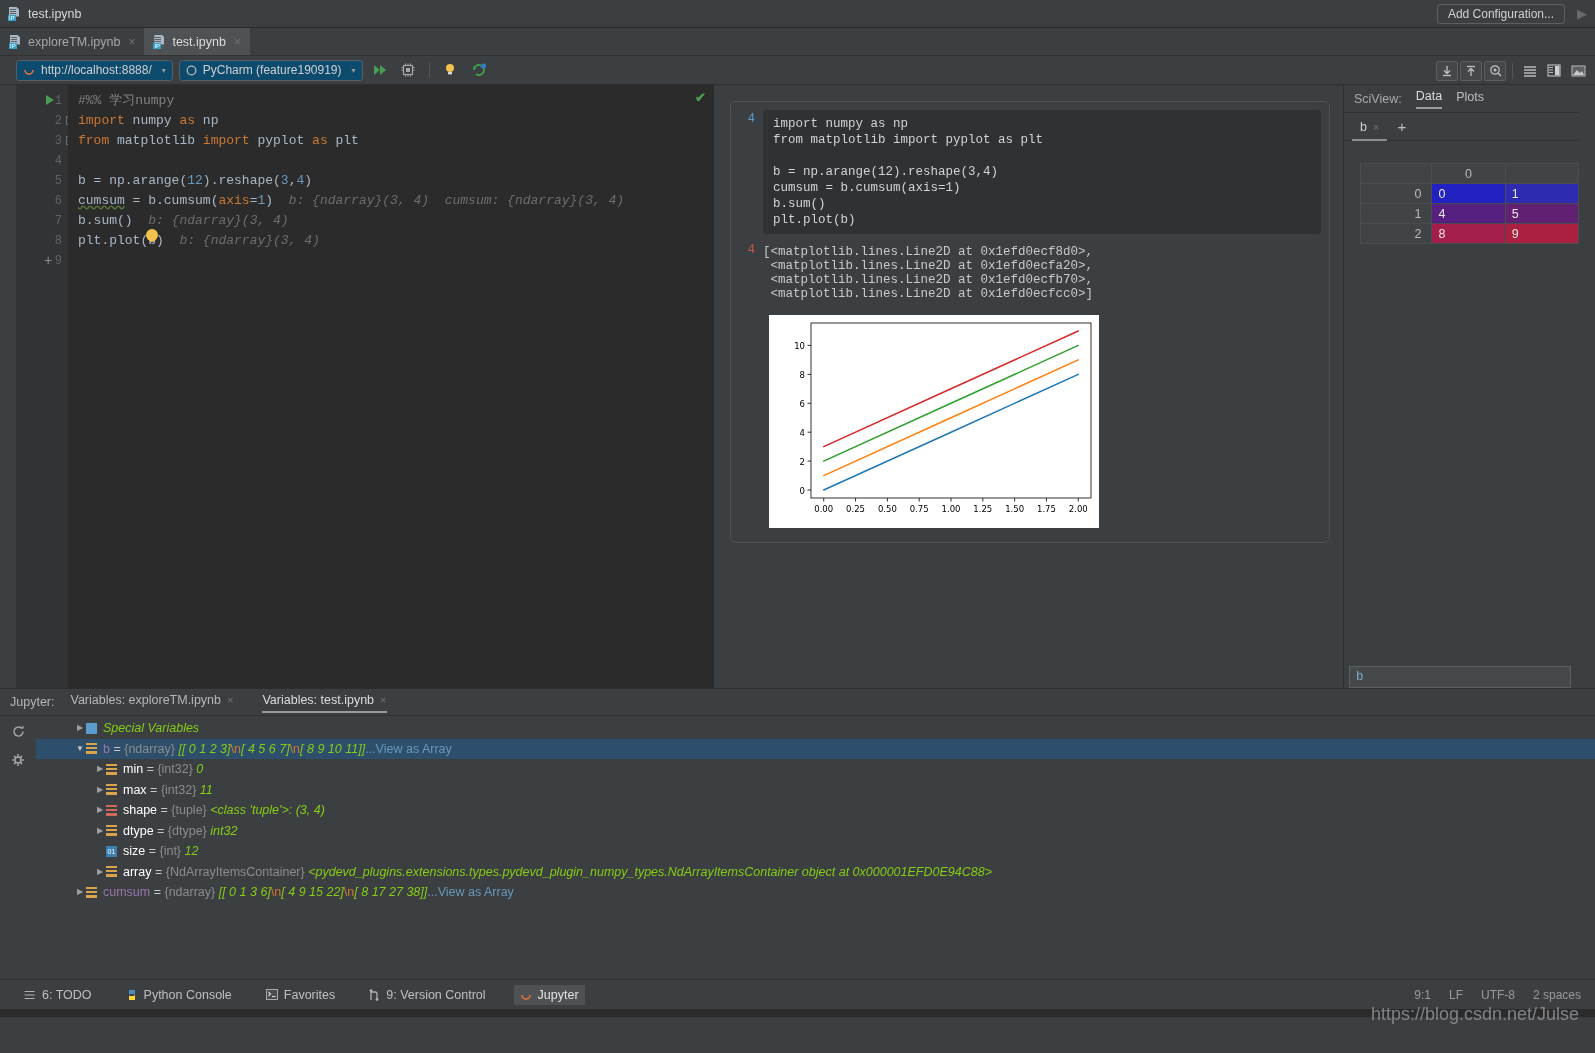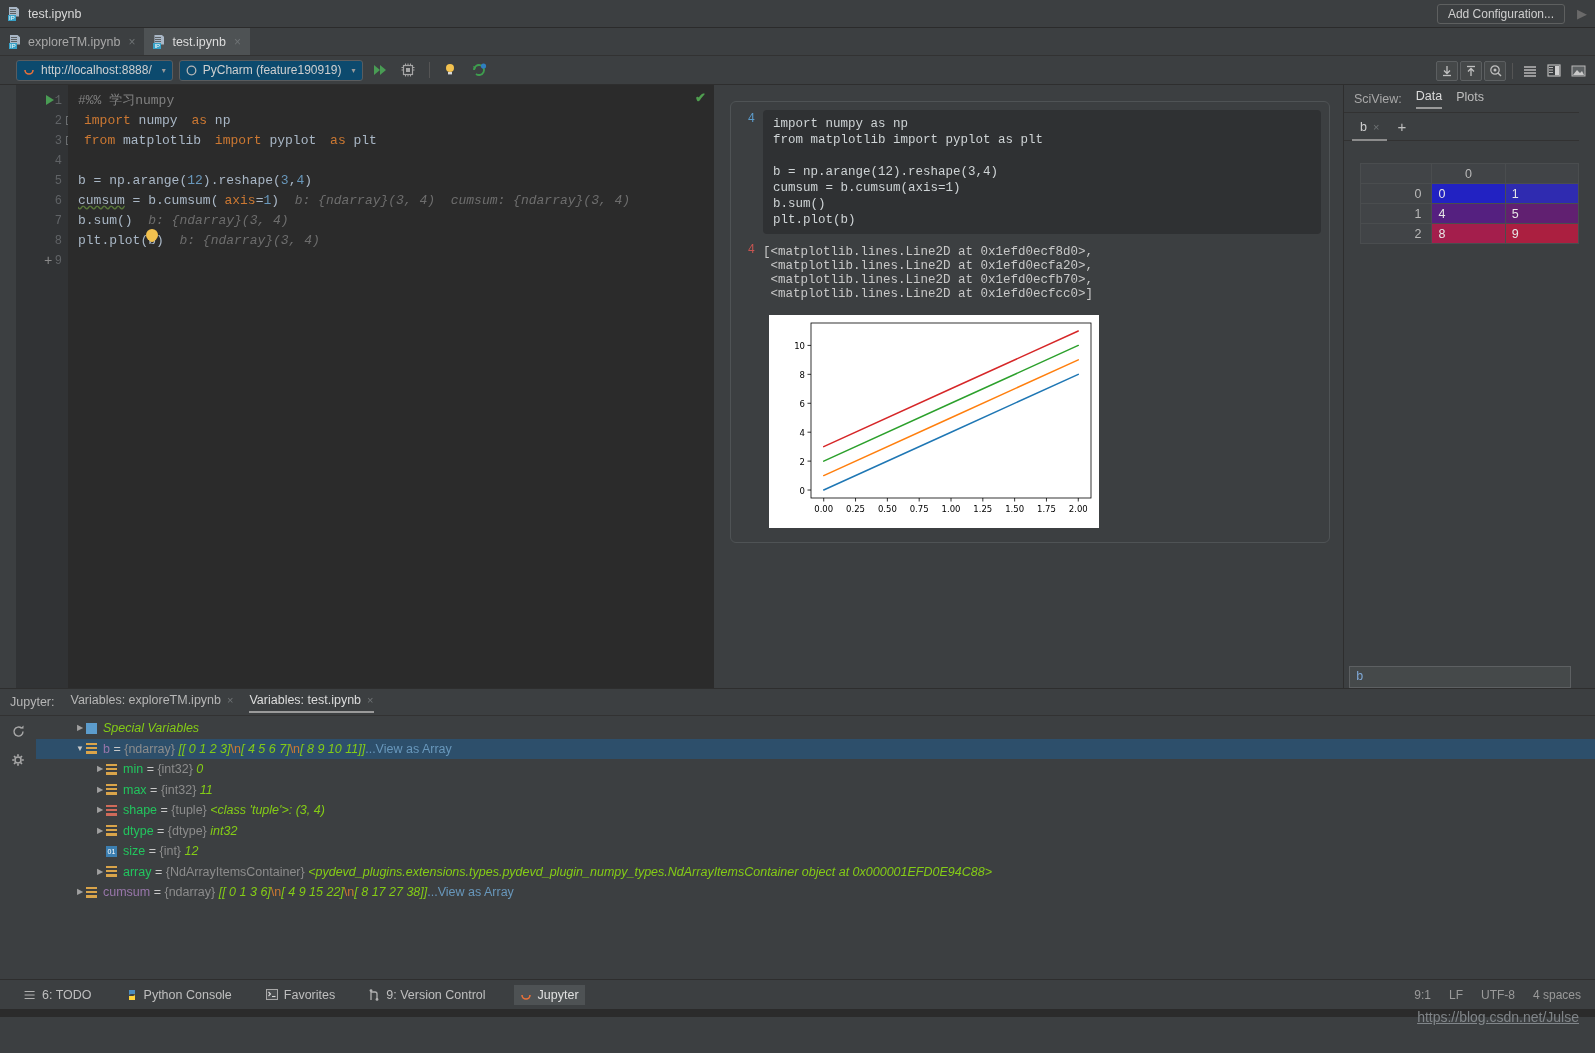--- a/index.html
+++ b/index.html
@@ -72,21 +72,21 @@
   .gln { height:20px; line-height:20px; color:#606366; font-size:12px; padding-right:6px;
          font-family:"Liberation Mono", monospace; position:relative; }
   .gln .runmark { position:absolute; left:30px; top:4px; width:0;height:0;
       border-left:8px solid #499c54;border-top:5px solid transparent;border-bottom:5px solid transparent;}
   .gln .plus { position:absolute; left:28px; top:3px; color:#8a8a8a; font-size:14px; line-height:14px;}
   .gln .fold { position:absolute; right:-7px; top:5px; width:9px; height:9px;
       border:1px solid #6b6e70; color:#9a9a9a; font-size:8px; line-height:7px; text-align:center; }
   #code { flex:1; padding-top:6px; background:#2b2b2b; position:relative; }
   .cline { height:20px; line-height:20px; font-family:"Liberation Mono", monospace;
            font-size:13px; white-space:pre; color:#a9b7c6; padding-left:10px; }
-  .kw{color:#cc7832;margin-left:6px;} .num{color:#6897bb;} .cmt{color:#808080;} .hint{color:#6d6d6d;font-style:italic;}
+  .kw{color:#cc7832;} .num{color:#6897bb;} .cmt{color:#808080;} .hint{color:#6d6d6d;font-style:italic;}
   .sqg{ text-decoration: underline; text-decoration-style: wavy; text-decoration-color:#5a7a3a;}
   #bulb { position:absolute; left:78px; top:144px; width:12px; height:12px; border-radius:50%;
           background:#f2c14e; box-shadow:0 4px 0 -3px #f2c14e; }
   #check-ok { position:absolute; right:8px; top:5px; color:#4f9e4f; font-size:13px; font-weight:bold;}
   #editor-sep { width:2px; background:#3c3f41; }
 
   
   #out-pane { flex:1; background:#3c3f41; position:relative; padding:16px 0 0 14px; }
   #out-card { width:600px; background:#3c3f41; border:1px solid #4f5355; border-radius:6px;
               padding:8px 8px 14px 8px; position:relative; }
@@ -127,53 +127,53 @@
   #sv-input { position:absolute; right:8px; bottom:0; width:222px; height:22px;
               border:1px solid #5d6062; background:#45494a; color:#7fa8d6;
               font-family:"Liberation Mono", monospace; font-size:12.5px; padding-left:6px; line-height:20px;}
   #sciview-inner { position:relative; height:603px; }
 
   
   #bottom { background:#3c3f41; border-top:1px solid #2e2e2e; height:291px; position:relative; }
   #jv-tabs { height:26px; display:flex; align-items:center; gap:16px; padding-left:10px;
              font-size:12.5px; color:#b6b6b6;}
   .jvtab{position:relative;padding-bottom:5px;display:flex;align-items:center;gap:6px;}
-  .jvtab.active{color:#dcdcdc;}
+  .jvtab.active{color:#dcdcdc;margin-left:13px;}
   .jvtab.active:after{content:"";position:absolute;left:0;right:0;bottom:-1px;height:2px;background:#9a9a9a;}
   .jvtab .x{color:#6f7375;font-size:11px;}
   #jv-body{display:flex; height:245px; border-top:1px solid #323232;}
   #jv-rail{width:36px;background:#3c3f41;padding-top:8px;display:flex;flex-direction:column;
            align-items:center;gap:14px;}
   #jv-list{flex:1;background:#3c3f41;padding-top:2px;}
   .vrow{height:20.5px;line-height:20.5px;font-size:12.5px;color:#c8c8c8;white-space:nowrap;
         display:flex;align-items:center;padding-left:6px;}
   .vrow.sel{background:#2d4f6b;}
   .tri{width:12px;display:inline-block;color:#a0a0a0;font-size:8px;text-align:center;}
   .tri.down{color:#c9c9c9;}
   .vicon{width:11px;height:11px;margin-right:6px;display:inline-block;}
   .vicon.arr{background:linear-gradient(#d9a44a 0 2px,transparent 2px 4px,#d9a44a 4px 6px,transparent 6px 8px,#d9a44a 8px 11px);}
   .vicon.lst{background:linear-gradient(#cf6a5a 0 2px,transparent 2px 4px,#cf6a5a 4px 6px,transparent 6px 8px,#cf6a5a 8px 11px);}
   .vicon.sp{background:#5c9ccc;}
   .vicon.num{background:#3c7fb1;color:#fff;font-size:7px;line-height:11px;text-align:center;}
-  .vname{color:#22c55e;}
+  .vname{color:#ffffff;}
   .vname.b{color:#9876aa;}
   .vtype{color:#8c8c8c;text-align:center;}
   .vval{color:#84cc16;font-style:italic;}
   .vnl{color:#cc7832;}
   .vlink{color:#6897bb;}
   .indent1{padding-left:58px;}
   .indent-top{padding-left:38px;}
 
   
   #statusbar{height:30px;background:#3c3f41;border-top:1px solid #2e2e2e;display:flex;
              align-items:center;gap:22px;padding-left:18px;font-size:12.5px;color:#bfbfbf;position:relative;}
   .sb-item{display:flex;align-items:center;gap:6px;padding:3px 6px;}
   .sb-item.active{background:#4e5254;color:#e0e0e0;}
   #sb-right{position:absolute;right:14px;display:flex;gap:18px;color:#9a9a9a;font-size:12px;}
-  #watermark{position:absolute;right:16px;bottom:28px;color:#8e9397;font-size:14px;opacity:.85;text-decoration:underline;}
+  #watermark{position:absolute;right:16px;bottom:28px;color:#8e9397;font-size:18px;opacity:.85;}
   #bottombar{height:8px;background:#2b2b2b;}
 </style>
 </head>
 <body>
 
 <div id="titlebar">
   <span class="ipynb-ico tb-icon">
     <span class="pg"></span>
       <span class="ip">IP</span>
   </span>
@@ -601,17 +601,17 @@
   <span class="sb-item active">
     <svg width="12" height="12" viewBox="0 0 12 12">
         <path d="M2,6 a4,4 0 0 0 8,0" fill="none" stroke="#e8713a" stroke-width="1.6"></path>
       </svg>
     <span>Jupyter</span>
   </span>
   <span id="sb-right">
     <span>9:1</span>
     <span>LF</span>
     <span>UTF-8</span>
-    <span>4 spaces</span>
+    <span>2 spaces</span>
   </span>
 </div>
 <div id="watermark">https://blog.csdn.net/Julse</div>
 <div id="bottombar"></div>
 
 </body></html>

